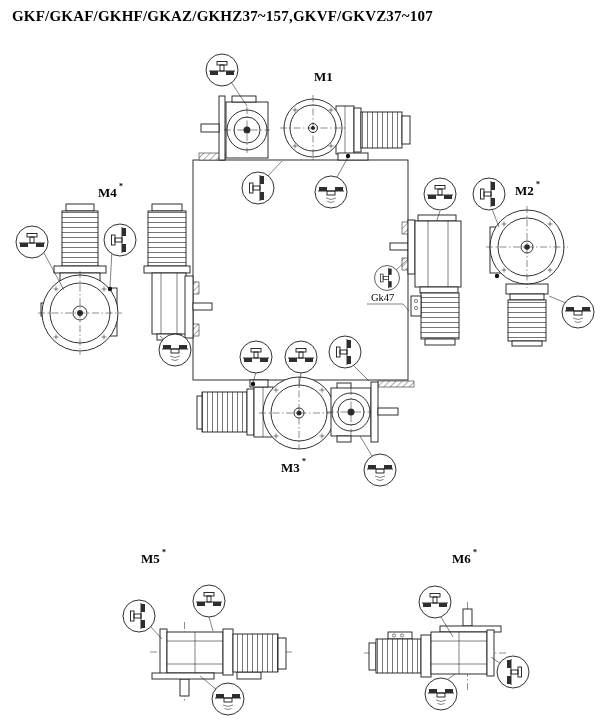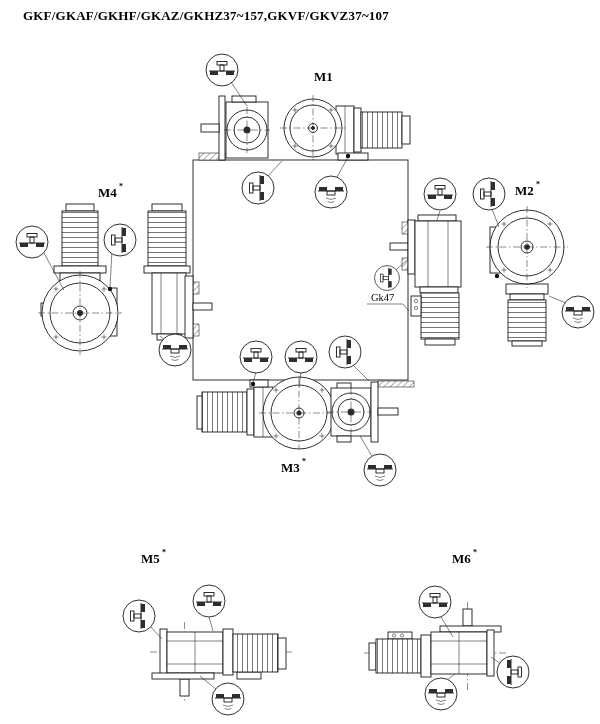--- a/index.html
+++ b/index.html
@@ -1,19 +1,19 @@
 <!DOCTYPE html>
 <html><head>
 <meta charset="utf-8">
 <style>
   html,body{margin:0;padding:0;background:#fff;}
   .page{position:relative;width:600px;height:724px;background:#fff;overflow:hidden;
         font-family:"Liberation Serif", serif;}
-  .title{position:absolute;left:12px;top:8px;font-weight:bold;font-size:13px;
-         letter-spacing:.2px;color:#000;white-space:nowrap;margin-left:11px;}
+  .title{position:absolute;left:12px;top:8px;font-weight:bold;font-size:15px;
+         letter-spacing:.2px;color:#000;white-space:nowrap;}
   svg{position:absolute;left:0;top:0;}
   .ln{fill:none;stroke:#1a1a1a;stroke-width:.9;}
   .thin{fill:none;stroke:#1a1a1a;stroke-width:.55;}
   .box{fill:#fff;stroke:#1a1a1a;stroke-width:.9;}
   .dark{fill:#2e2e2e;stroke:none;}
   .dot{fill:#111;stroke:none;}
   .dash{fill:none;stroke:#1a1a1a;stroke-width:.5;stroke-dasharray:7 2.5 1.5 2.5;}
   .hatchf{fill:url(#hp);stroke:#1a1a1a;stroke-width:.55;}
   .finv{fill:url(#fv);stroke:#1a1a1a;stroke-width:.9;}
   .finh{fill:url(#fh);stroke:#1a1a1a;stroke-width:.9;}

